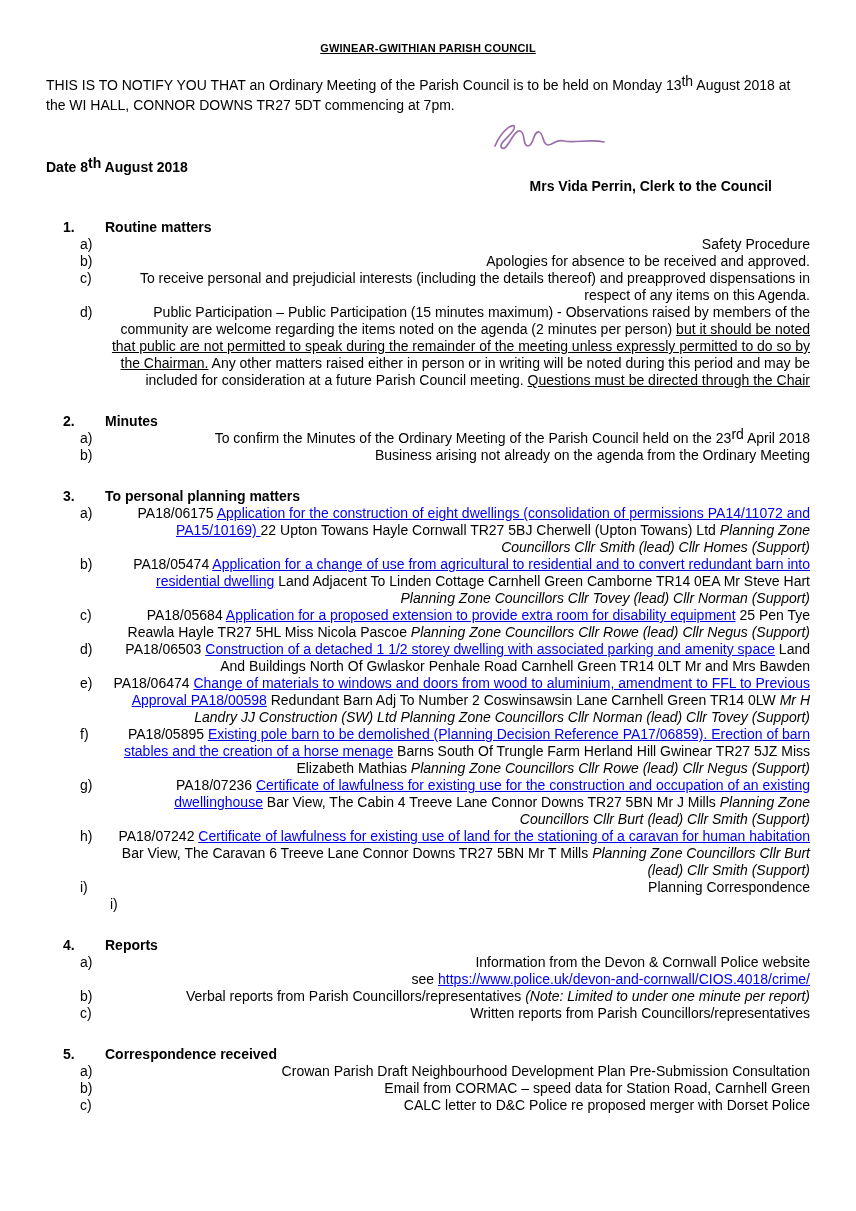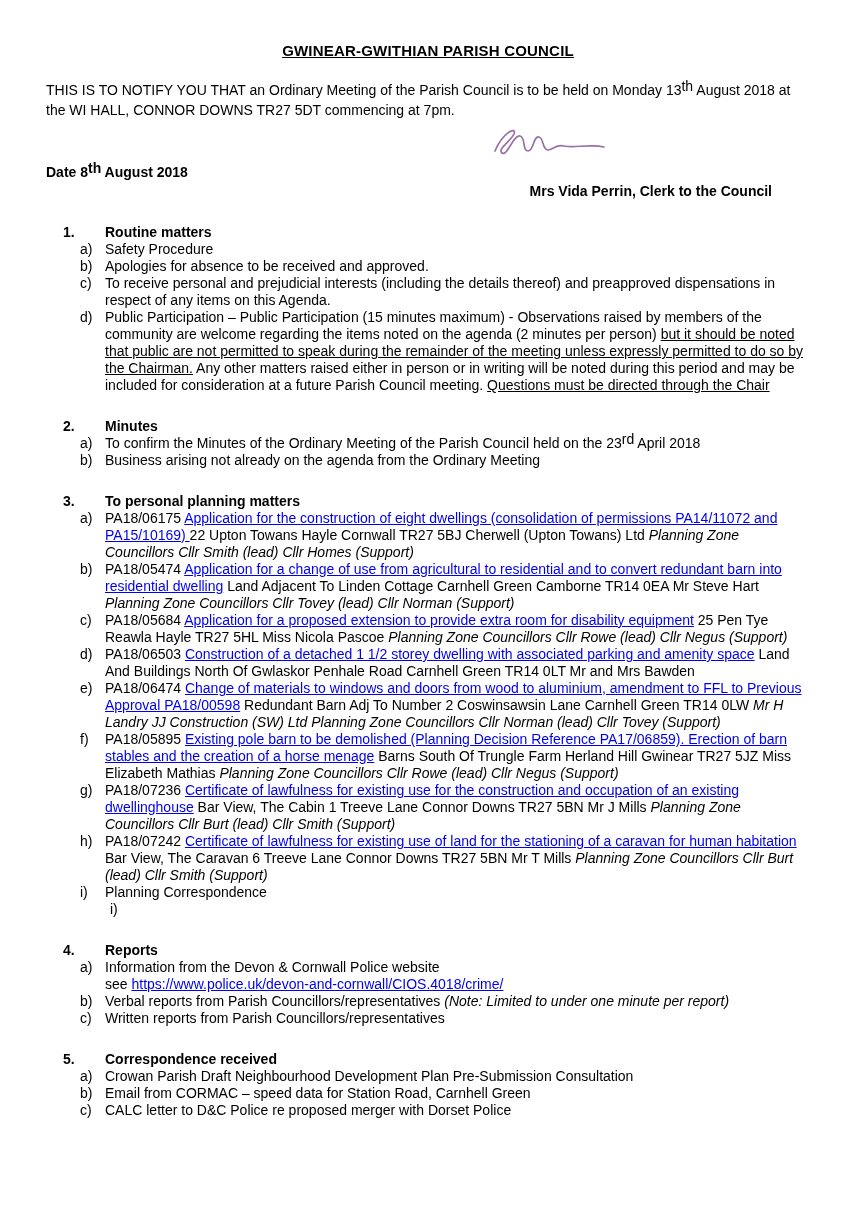--- a/index.html
+++ b/index.html
@@ -12,21 +12,21 @@
     font-family: "Liberation Sans", sans-serif;
     font-size: 14px;
     color: #000000;
     -webkit-font-smoothing: antialiased;
   }
   .page { padding: 40px 46px 0 46px; }
 
   .doc-title {
     margin: 2px 0 0 0;
     text-align: center;
-    font-size: 15px;
+    font-size: 11px;
     font-weight: bold;
     text-decoration: underline;
     letter-spacing: 0.2px;
   }
 
   .notice {
     margin: 21px 0 0 0;
     line-height: 20px;
   }
 
@@ -36,21 +36,21 @@
   .date-row { display: flex; line-height: 18px; margin-top: 1px; font-weight: bold; }
   .clerk { margin-left: auto; margin-right: 38px; margin-top: 19px; }
 
   .sections { margin-top: 0; }
   .section { margin-top: 24px; }
   .sec-head { display: flex; font-weight: bold; padding-left: 17px; line-height: 17px; }
   .sec-num { width: 42px; flex: none; }
 
   .item { display: flex; padding-left: 34px; line-height: 17px; }
   .item-label { width: 25px; flex: none; }
-  .item-body { flex: 1; min-width: 0; }
+  .item-body { flex: 1; min-width: 0; text-align: right; }
   .item.sub { padding-left: 64px; }
   .item.sub .item-label { width: 18px; }
 
   .b { font-weight: normal; }
   .i { font-style: italic; }
   .u { text-decoration: underline; }
   .sup { font-size: 14px; position: relative; top: -4px; }
   .lnk {
     color: var(--link-color, #0000EE);
     text-decoration: underline;
@@ -138,21 +138,21 @@
         <div class="item">
           <span class="item-label">e)</span>
           <div class="item-body"><span>PA18/06474 </span><a class="lnk">Change of materials to windows and doors from wood to aluminium, amendment to FFL to Previous Approval PA18/00598</a><span> Redundant Barn Adj To Number 2 Coswinsawsin Lane Carnhell Green TR14 0LW </span><span class="i">Mr H Landry JJ Construction (SW) Ltd Planning Zone Councillors Cllr Norman (lead) Cllr Tovey (Support)</span></div>
         </div>
         <div class="item">
           <span class="item-label">f)</span>
           <div class="item-body"><span>PA18/05895 </span><a class="lnk">Existing pole barn to be demolished (Planning Decision Reference PA17/06859). Erection of barn stables and the creation of a horse menage</a><span> Barns South Of Trungle Farm Herland Hill Gwinear TR27 5JZ Miss Elizabeth Mathias </span><span class="i">Planning Zone Councillors Cllr Rowe (lead) Cllr Negus (Support)</span></div>
         </div>
         <div class="item">
           <span class="item-label">g)</span>
-          <div class="item-body"><span>PA18/07236 </span><a class="lnk"> Certificate of lawfulness for existing use for the construction and occupation of an existing dwellinghouse</a><span> Bar View, The Cabin 1 Treeve Lane Connor Downs TR27 5BN Mr J Mills </span><span class="i">Planning Zone Councillors Cllr Burt (lead) Cllr Smith (Support)</span></div>
+          <div class="item-body"><span>PA18/07236 </span><a class="lnk"> Certificate of lawfulness for existing use for the construction and occupation of an existing dwellinghouse</a><span> Bar View, The Cabin 4 Treeve Lane Connor Downs TR27 5BN Mr J Mills </span><span class="i">Planning Zone Councillors Cllr Burt (lead) Cllr Smith (Support)</span></div>
         </div>
         <div class="item">
           <span class="item-label">h)</span>
           <div class="item-body"><span>PA18/07242 </span><a class="lnk">Certificate of lawfulness for existing use of land for the stationing of a caravan for human habitation</a><span> Bar View, The Caravan 6 Treeve Lane Connor Downs TR27 5BN Mr T Mills </span><span class="i">Planning Zone Councillors Cllr Burt (lead) Cllr Smith (Support)</span></div>
         </div>
         <div class="item">
           <span class="item-label">i)</span>
           <div class="item-body"><span>Planning Correspondence</span></div>
         </div>
         <div class="item sub">

